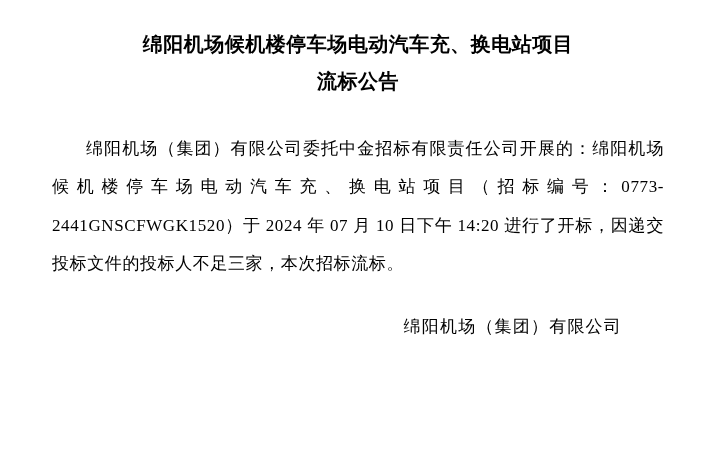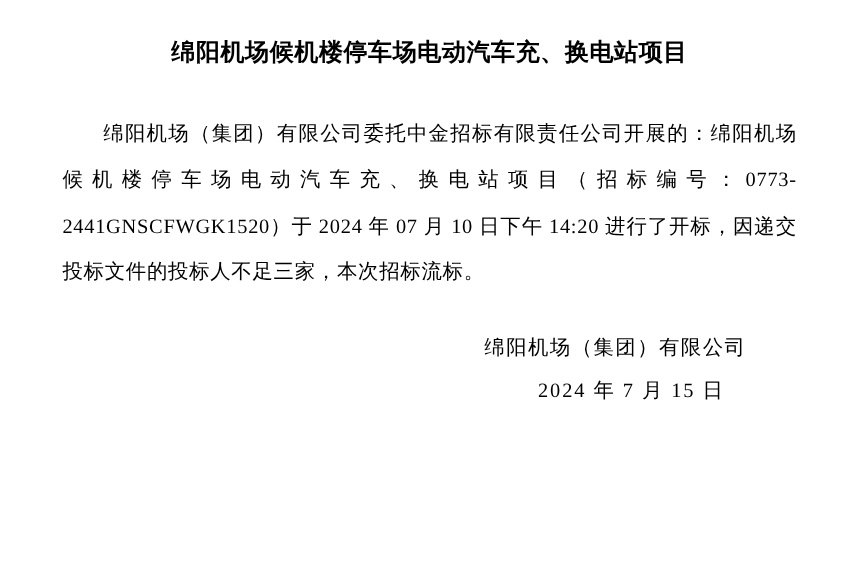--- a/index.html
+++ b/index.html
@@ -62,24 +62,24 @@
     padding-right: 18px;
   }
 </style>
 </head>
 <body>
 
 <div class="page">
 
   <div class="title-block">
     <div class="title-line">绵阳机场候机楼停车场电动汽车充、换电站项目</div>
+    <div class="title-line">流标公告</div>
   </div>
 
   <div class="body-block">
     <p class="body-para">绵阳机场（集团）有限公司委托中金招标有限责任公司开展的：绵阳机场候机楼停车场电动汽车充、换电站项目（招标编号：0773-2441GNSCFWGK1520）于 2024 年 07 月 10 日下午 14:20 进行了开标，因递交投标文件的投标人不足三家，本次招标流标。</p>
   </div>
 
   <div class="sign-block">
     <div class="sign-line">绵阳机场（集团）有限公司</div>
-    <div class="sign-date">2024 年 7 月 15 日</div>
   </div>
 
 </div>
 
 </body></html>

